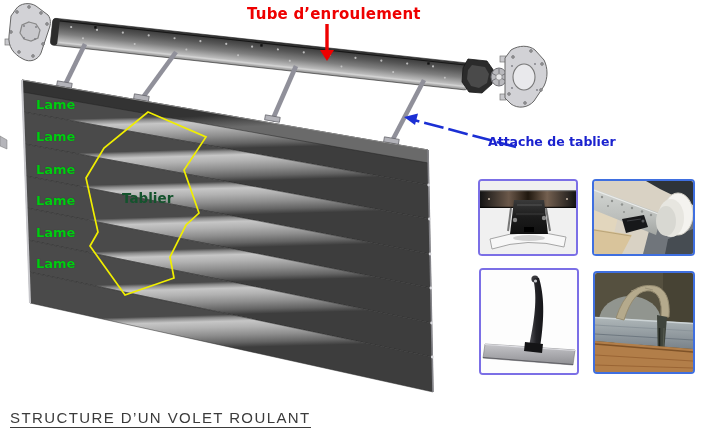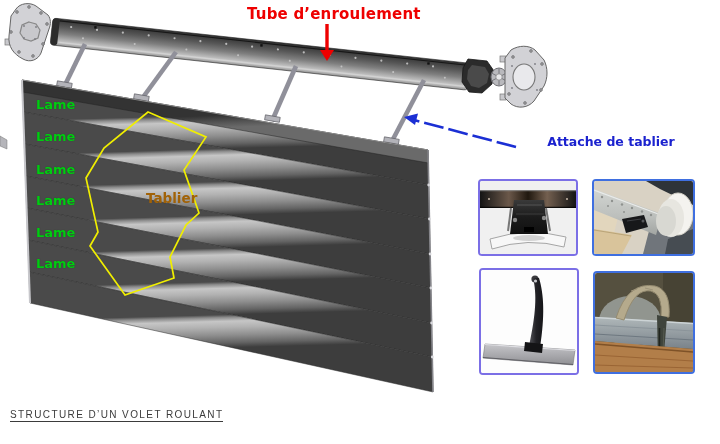--- a/index.html
+++ b/index.html
@@ -7,32 +7,32 @@
     width:720px;height:444px;position:relative;background:#ffffff;overflow:hidden;
     font-family:"DejaVu Sans","Liberation Sans",sans-serif;
   }
   #scene{position:absolute;left:0;top:0;}
   .lbl{position:absolute;white-space:nowrap;}
   .lbl-tube{
     left:247px;top:5px;width:140px;text-align:center;
     color:#ee0000;font-weight:bold;font-size:15px;letter-spacing:0.2px;
   }
   .lbl-attache{
-    left:504px;top:134px;width:214px;text-align:center;
+    left:488px;top:134px;width:214px;
     color:#1b22cf;font-weight:bold;font-size:12.5px;line-height:16px;
   }
   .lbl-lame{
     left:36px;color:#00cc11;font-weight:bold;font-size:13px;
     text-shadow:0 0 1px rgba(0,0,0,.35);
   }
   .lbl-tablier{
-    left:122px;top:190px;color:#a16207;font-weight:bold;font-size:13.5px;margin-left:24px;
+    left:122px;top:190px;color:#14532d;font-weight:bold;font-size:13.5px;
   }
   .lbl-title{
-    left:10px;top:409px;color:#3b3b3b;font-size:10px;letter-spacing:1.4px;
+    left:10px;top:409px;color:#3b3b3b;font-size:15px;letter-spacing:1.4px;
     font-family:"Liberation Sans","DejaVu Sans",sans-serif;
     border-bottom:1.5px solid #3b3b3b;padding-bottom:1px;
   }
   .photo{
     position:absolute;border-radius:4px;overflow:hidden;box-sizing:border-box;
     background:#fff;
   }
   .photo.violet{border:2px solid #7b6fe6;}
   .photo.blue{border:2px solid #3f6fe0;}
   .photo svg{display:block;}

